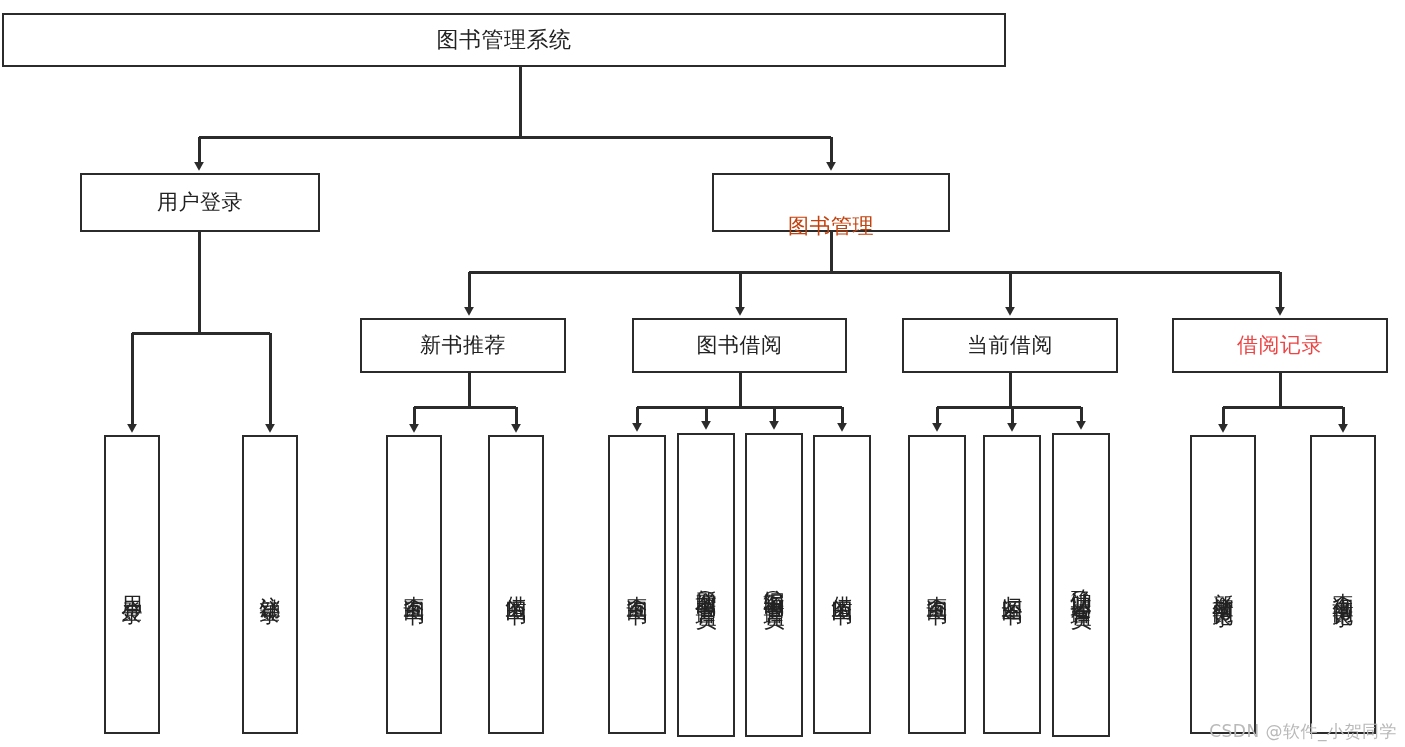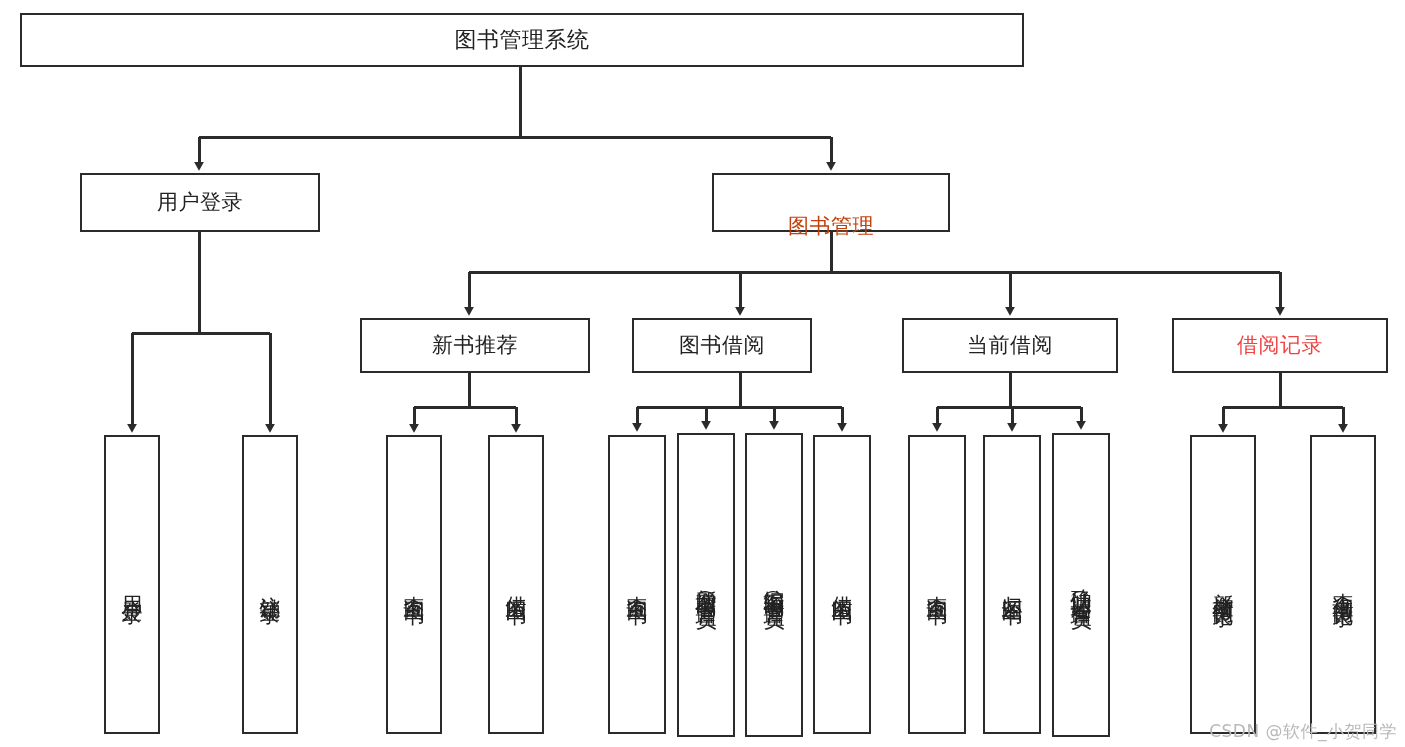--- a/index.html
+++ b/index.html
@@ -122,35 +122,35 @@
       <path d="M1012,407 L1012,424" marker-end="url(#arrow)"></path>
       <path d="M1081,407 L1081,422" marker-end="url(#arrow)"></path>
 
       <path d="M1280,373 L1280,407"></path>
       <path d="M1223,407 L1343,407"></path>
       <path d="M1223,407 L1223,425" marker-end="url(#arrow)"></path>
       <path d="M1343,407 L1343,425" marker-end="url(#arrow)"></path>
     </g>
   </svg>
 
-  <div class="node root horizontal" style="left: 20px; top: 13px; width: 1004px; height: 54px; border-color: rgb(43, 43, 43); background: rgb(255, 255, 255);">
+  <div class="node root horizontal" style="left: 2px; top: 13px; width: 1004px; height: 54px; border-color: rgb(43, 43, 43); background: rgb(255, 255, 255);">
     <span class="label" style="color: rgb(34, 34, 34);">图书管理系统</span>
   </div>
 
   <div class="node horizontal" style="left: 80px; top: 173px; width: 240px; height: 59px; border-color: rgb(43, 43, 43); background: rgb(255, 255, 255);">
     <span class="label" style="color: rgb(34, 34, 34);">用户登录</span>
   </div>
   <div class="node horizontal" style="left: 712px; top: 173px; width: 238px; height: 59px; border-color: rgb(43, 43, 43); background: rgb(255, 255, 255);">
     <span class="label" style="color: #c2410c; margin-top: 48px;">图书管理</span>
   </div>
 
-  <div class="node horizontal" style="left: 360px; top: 318px; width: 230px; height: 55px; border-color: rgb(43, 43, 43); background: rgb(255, 255, 255);">
+  <div class="node horizontal" style="left: 360px; top: 318px; width: 206px; height: 55px; border-color: rgb(43, 43, 43); background: rgb(255, 255, 255);">
     <span class="label" style="color: rgb(34, 34, 34);">新书推荐</span>
   </div>
-  <div class="node horizontal" style="left: 632px; top: 318px; width: 180px; height: 55px; border-color: rgb(43, 43, 43); background: rgb(255, 255, 255);">
+  <div class="node horizontal" style="left: 632px; top: 318px; width: 215px; height: 55px; border-color: rgb(43, 43, 43); background: rgb(255, 255, 255);">
     <span class="label" style="color: rgb(34, 34, 34);">图书借阅</span>
   </div>
   <div class="node horizontal" style="left: 902px; top: 318px; width: 216px; height: 55px; border-color: rgb(43, 43, 43); background: rgb(255, 255, 255);">
     <span class="label" style="color: rgb(34, 34, 34);">当前借阅</span>
   </div>
   <div class="node horizontal" style="left: 1172px; top: 318px; width: 216px; height: 55px; border-color: rgb(43, 43, 43); background: rgb(255, 255, 255);">
     <span class="label" style="color: #ef4444;">借阅记录</span>
   </div>
 
   <div class="node vertical" style="left: 104px; top: 435px; width: 56px; height: 299px; border-color: rgb(43, 43, 43); background: rgb(255, 255, 255);">

